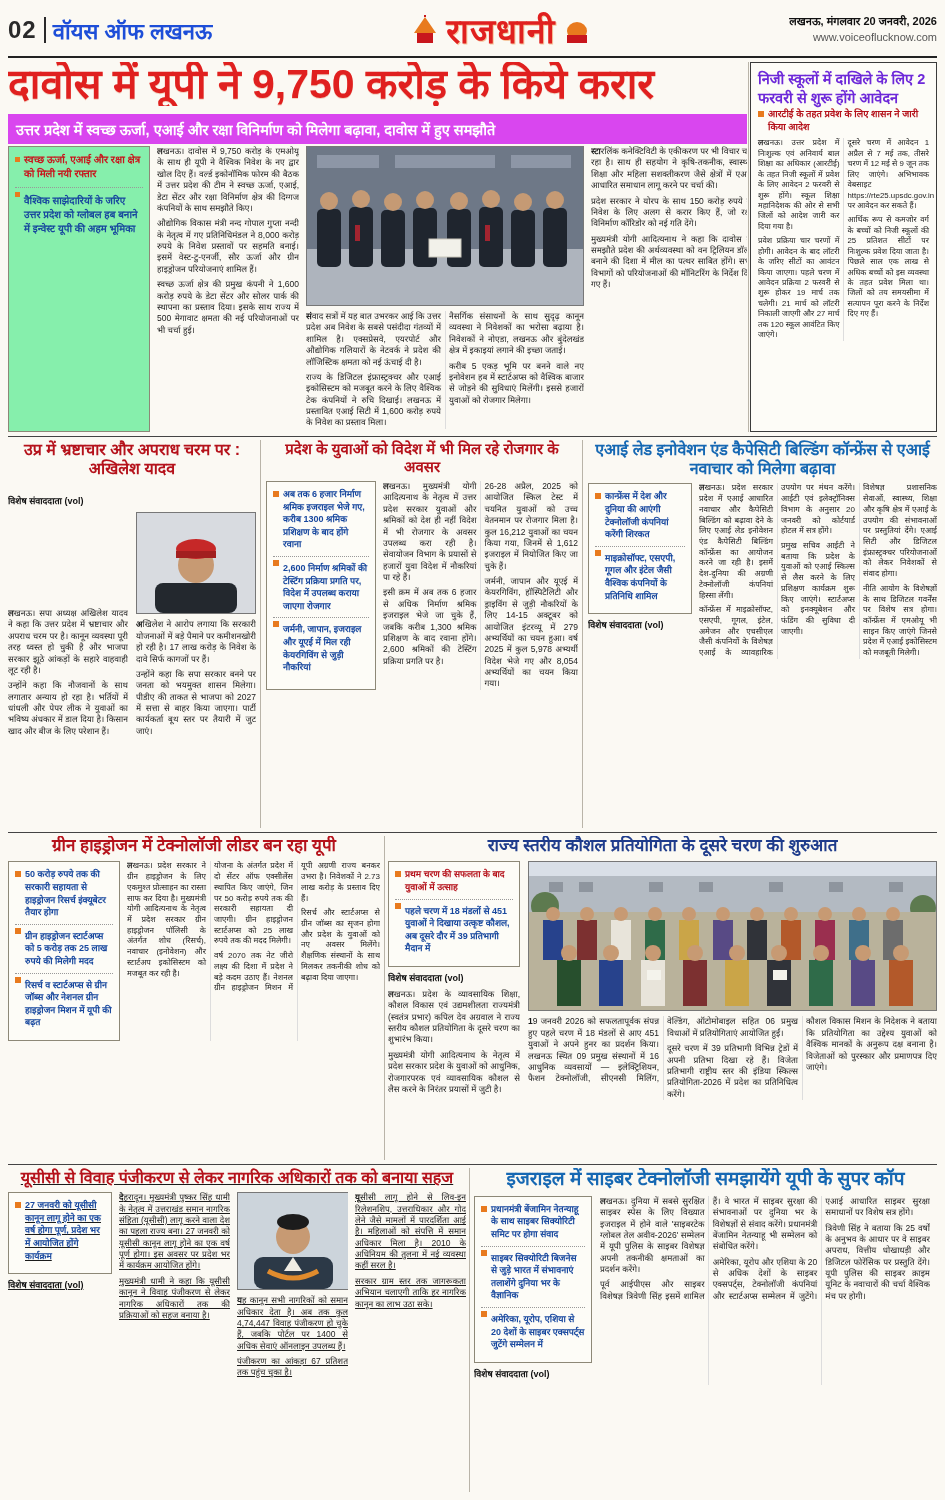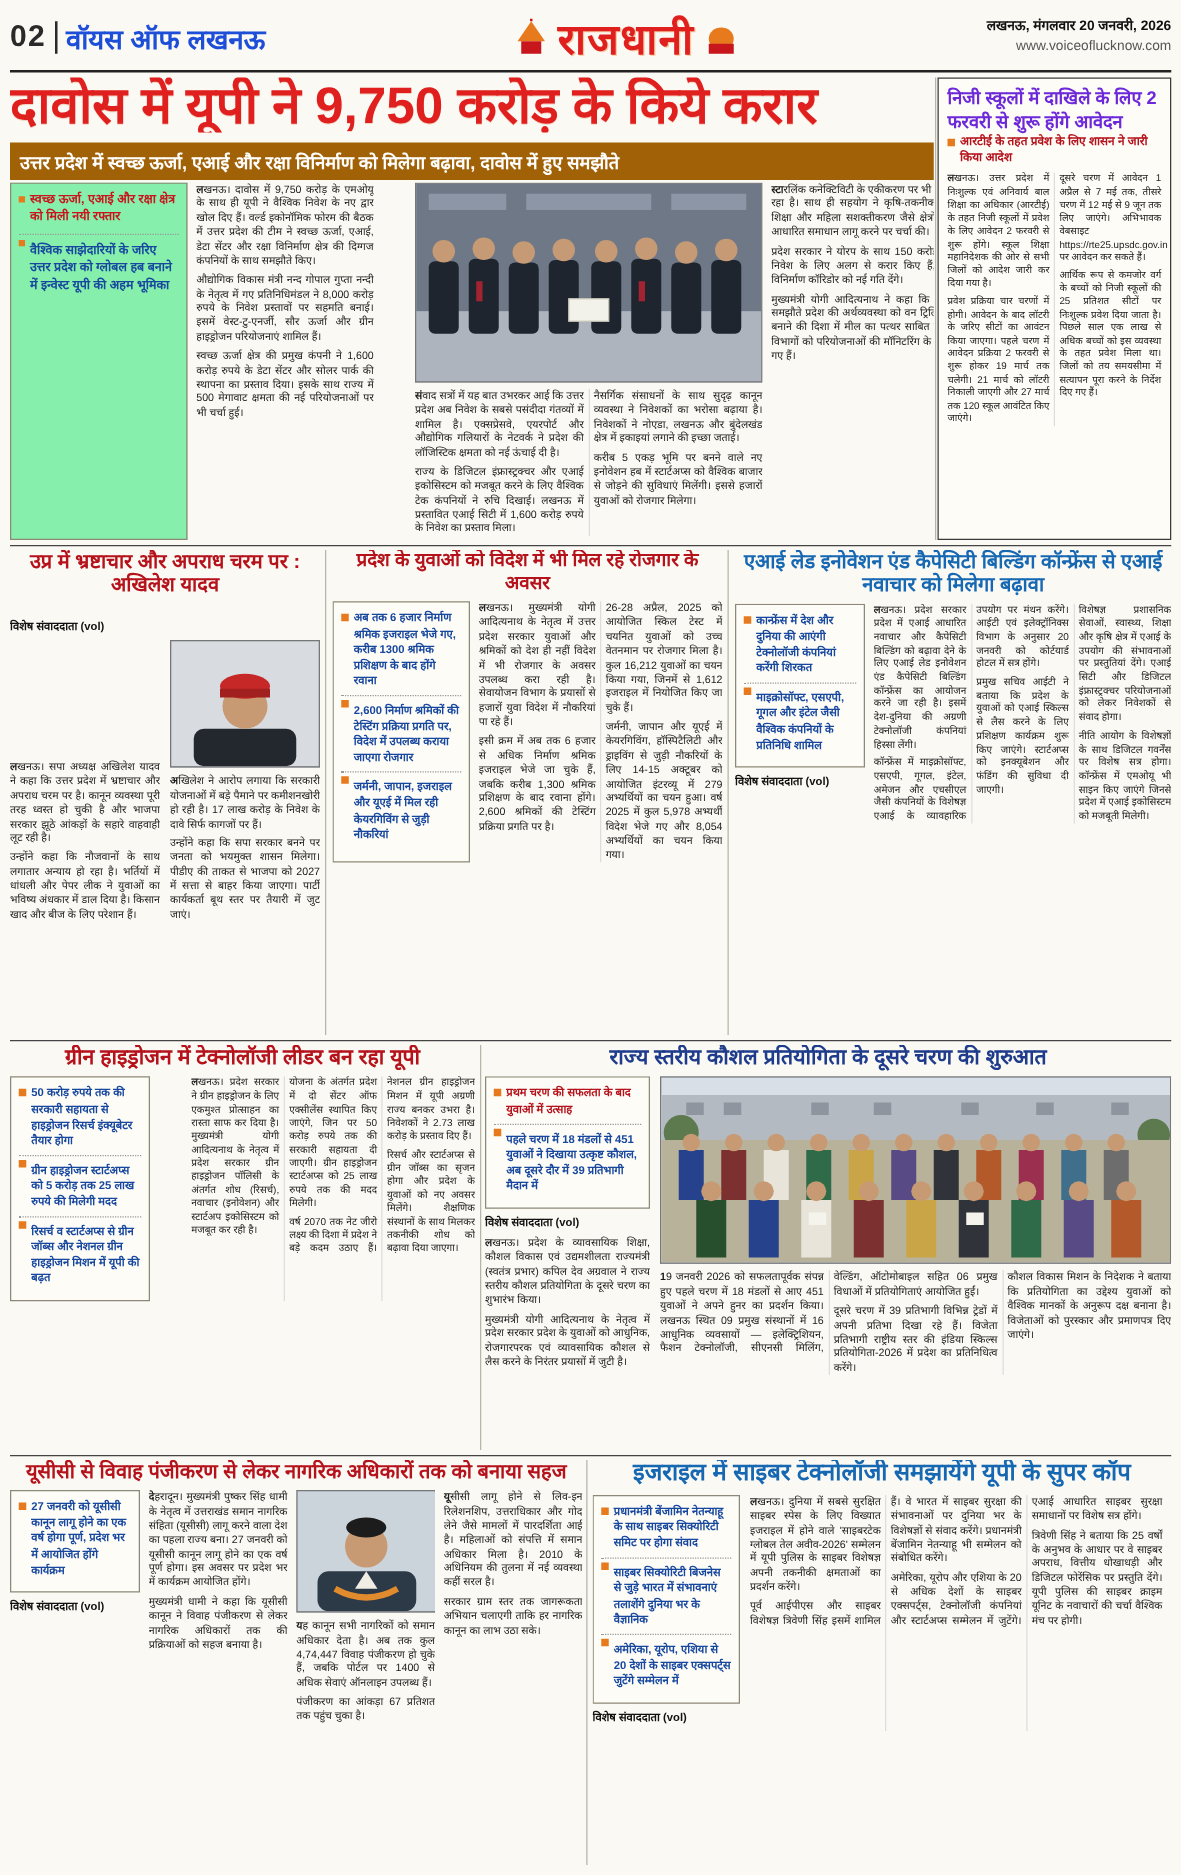--- a/index.html
+++ b/index.html
@@ -18,29 +18,29 @@
   .hdr-sep { width:2px; height:26px; background:#2a2a2a; }
   .paper-name { font-size:22px; font-weight:bold; color:#1d4ed8; }
   .masthead { display:flex; align-items:center; gap:8px; }
   .masthead-word { font-size:34px; font-weight:bold; color:#e0201f; letter-spacing:1px; text-shadow:1px 1px 0 #f6c8a0; }
   .hdr-right { text-align:right; font-size:11px; line-height:1.45; }
   .hdr-date { font-weight:bold; color:#111; }
   .hdr-site { color:#555; }
 
   
   .lead-head { top:62px; left:8px; width:739px; font-size:41px; font-weight:bold; color:#e0201f; line-height:1.08; text-shadow:0 1px 0 #f2d2c2; }
-  .lead-bar { top:114px; left:8px; width:739px; background:#a16207; color:#fff; font-size:14.5px; font-weight:bold; padding:5px 8px; }
+  .lead-bar { top:114px; left:8px; width:739px; background:#d946ef; color:#fff; font-size:14.5px; font-weight:bold; padding:5px 8px; }
   .lead-body { top:146px; left:8px; width:739px; height:286px; display:flex; gap:7px; }
   .hl-box { width:142px; border:1px solid #8d8877; padding:6px 6px; background:#86efac; flex:0 0 auto; }
   .hl-box p { font-size:10px; font-weight:bold; line-height:1.4; text-align:left; margin:0 0 6px; padding-left:9px; position:relative; }
   .hl-box p::before { content:""; position:absolute; left:0; top:4px; width:5px; height:5px; background:#e87a1e; }
   .hl-box p:nth-child(1) { color:#c8161d; }
   .hl-box p:nth-child(2) { color:#17479e; border-top:1px dotted #999; padding-top:6px; }
   .lead-colA { width:142px; flex:0 0 auto; }
-  .lead-mid { width:278px; flex:0 0 auto;margin-left:26px; }
+  .lead-mid { width:278px; flex:0 0 auto; }
   .lead-colB { width:162px; flex:0 0 auto; }
   .photo-frame { border:1px solid #777; background:#9aa3b0; margin-bottom:5px; line-height:0; }
   .body p { font-size:8.5px; line-height:1.34; text-align:justify; margin:0 0 4px; }
   .body p:first-child::first-letter { font-weight:bold; }
   .cols2 { columns:2; column-gap:8px; column-rule:1px solid #ddd; }
   .cols3 { columns:3; column-gap:8px; column-rule:1px solid #ddd; }
 
   
   .rte { top:62px; left:750px; width:187px; height:370px; border:1.5px solid #3b3b3b; padding:7px; background:#fdfcf7; }
   .rte-head { font-size:14.5px; font-weight:bold; color:#6d28d9; line-height:1.3; margin-bottom:0; }
@@ -73,31 +73,31 @@
   .ai-flex { display:flex; gap:7px; }
   .ai-left { width:104px; flex:0 0 auto; }
   .ai-text { width:238px; }
   .ai-text p { font-size:8px; }
 
   
   .hydrogen { top:836px; left:8px; width:372px; height:324px; }
   .hydrogen .art-head-maroon { font-size:17px; margin-bottom:5px; }
   .hy-flex { display:flex; gap:7px; }
   .hy-bullets { width:112px; flex:0 0 auto; }
-  .hy-text { width:253px;margin-left:26px; }
+  .hy-text { width:253px; }
   .hy-text p { font-size:8px; }
   .skill { top:836px; left:388px; width:549px; height:324px; }
   .skill .art-head-navy { font-size:17px; margin-bottom:5px; }
   .sk-flex { display:flex; gap:8px; }
   .sk-left { width:132px; flex:0 0 auto; }
   .sk-right { width:409px; }
   .sk-bullets p:nth-child(1) { color:#b5121b; }
 
   
-  .ucc { top:1168px; left:8px; width:458px; height:324px; }
+  .ucc { top:1168px; left:8px; width:458px; height:324px;text-decoration:underline; }
   .ucc .art-head-maroon { font-size:16px; margin-bottom:5px; text-align:center; }
   .ucc-flex { display:flex; gap:7px; }
   .ucc-bullets { width:104px; flex:0 0 auto; }
   .ucc-col { width:113px; }
   .cyber { top:1168px; left:474px; width:463px; height:324px; }
   .cyber .art-head-blue { font-size:19px; margin-bottom:5px;text-align:center; }
   .cy-flex { display:flex; gap:8px; }
   .cy-bullets { width:118px; flex:0 0 auto; }
   .cy-text { width:330px; }
 </style>

